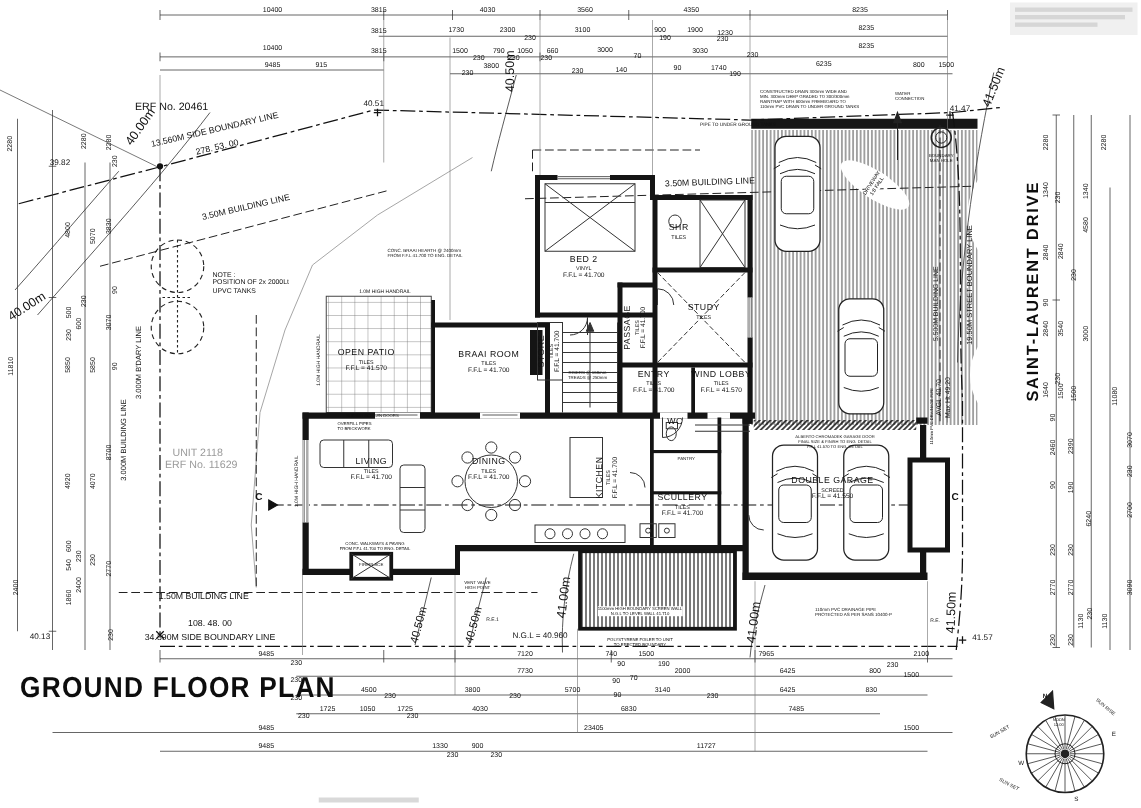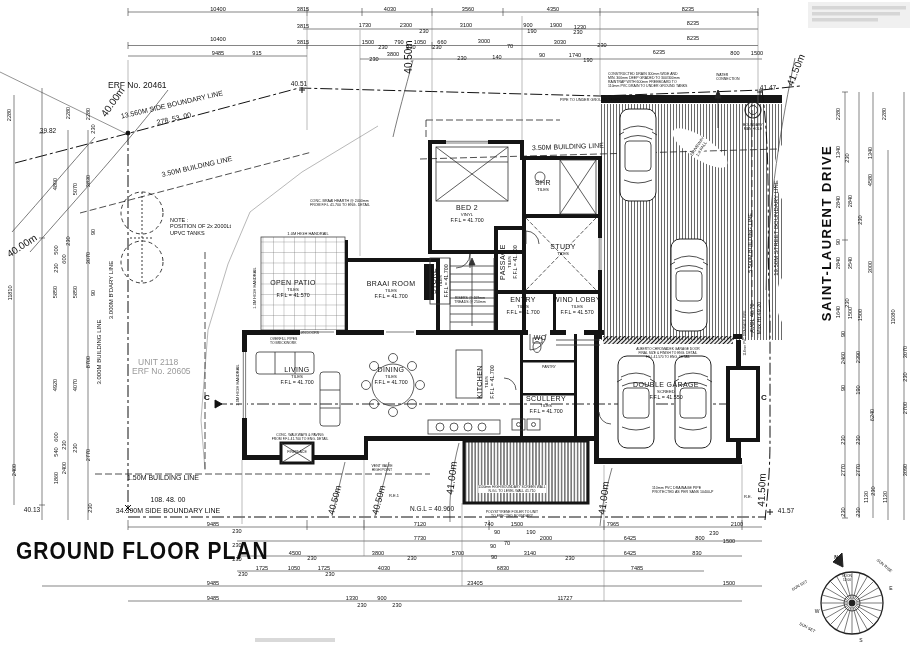--- a/index.html
+++ b/index.html
@@ -341,21 +341,21 @@
     <rect x="812" y="6" width="94" height="3.5" fill="#d6d6d6"></rect>
     <rect x="812" y="12" width="88" height="3.5" fill="#d6d6d6"></rect>
     <rect x="812" y="18" width="66" height="3.5" fill="#d6d6d6"></rect>
   </g>
   <rect x="255" y="638" width="80" height="4" fill="#d9d9d9"></rect>
 </svg>
 
 <h1 id="plan-title">GROUND FLOOR PLAN</h1>
 <span class="sitelbl" style="left:108px;top:80px;">ERF No. 20461</span>
 <span class="sitelbl gray" style="left:138px;top:357px;">UNIT 2118</span>
-<span class="sitelbl gray" style="left:132px;top:366px;">ERF No. 20605</span>
+<span class="sitelbl gray" style="left:132px;top:366px;">ERF No. 11629</span>
 <span id="street-name">SAINT-LAURENT DRIVE</span>
 
 <div class="layer" id="gen-labels">
       <div class="lbl" style="left: 218px; top: 9px; font-size: 5.6px; transform: translate(-50%, -50%) rotate(0deg);">10400</div>
       <div class="lbl" style="left: 303px; top: 9px; font-size: 5.6px; transform: translate(-50%, -50%) rotate(0deg);">3815</div>
       <div class="lbl" style="left: 390px; top: 9px; font-size: 5.6px; transform: translate(-50%, -50%) rotate(0deg);">4030</div>
       <div class="lbl" style="left: 468px; top: 9px; font-size: 5.6px; transform: translate(-50%, -50%) rotate(0deg);">3560</div>
       <div class="lbl" style="left: 553px; top: 9px; font-size: 5.6px; transform: translate(-50%, -50%) rotate(0deg);">4350</div>
       <div class="lbl" style="left: 688px; top: 9px; font-size: 5.6px; transform: translate(-50%, -50%) rotate(0deg);">8235</div>
       <div class="lbl" style="left: 303px; top: 26px; font-size: 5.6px; transform: translate(-50%, -50%) rotate(0deg);">3815</div>

